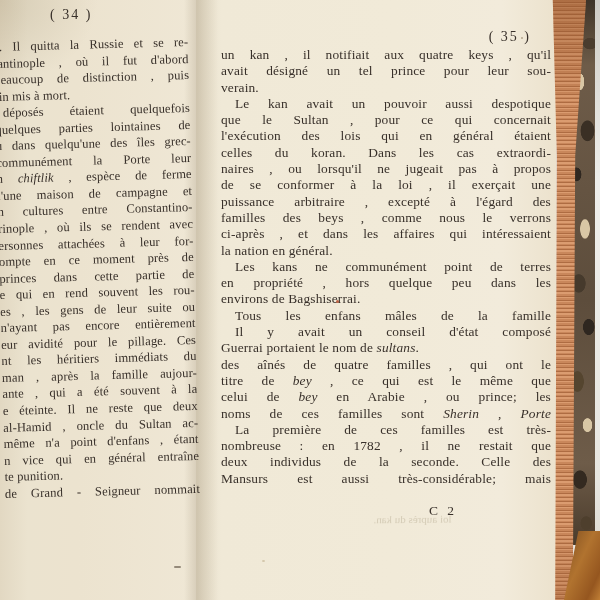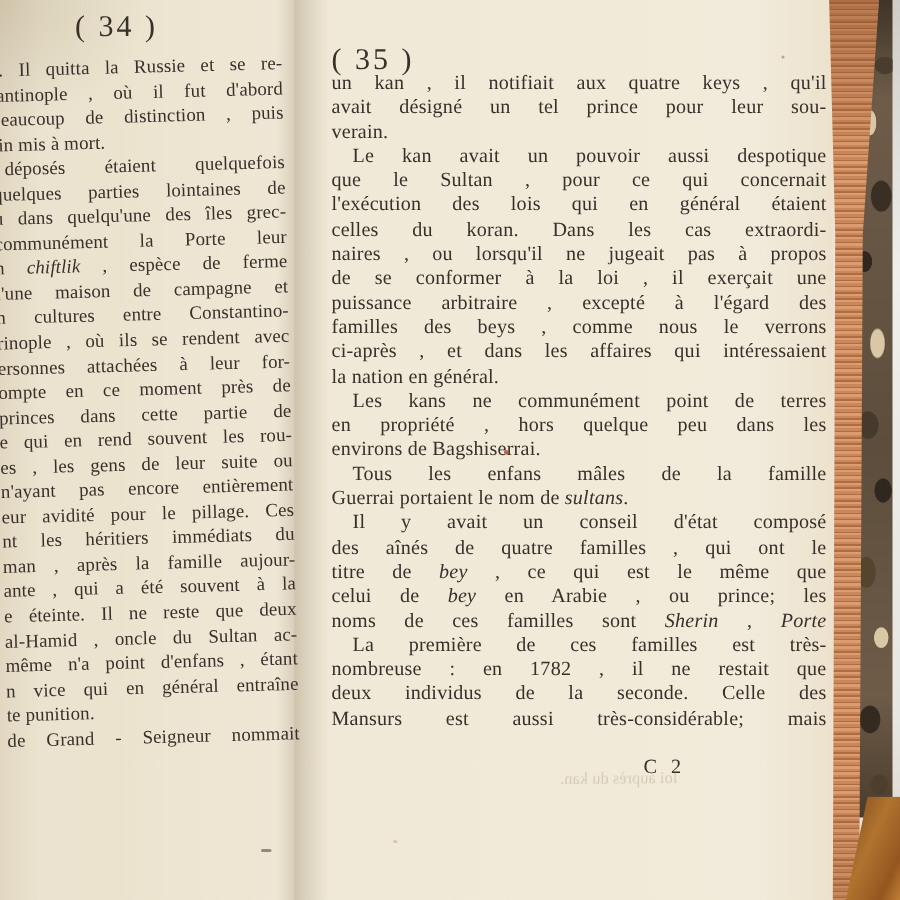--- a/index.html
+++ b/index.html
@@ -21,24 +21,24 @@
   .page-right{
     position:absolute;left:196px;top:0;width:360px;height:600px;
     background:linear-gradient(to right,#e6ddc8 0,#f0e9d7 7%,var(--page,#f1ead8) 55%,#f2ebdb 85%,#ece2cd 100%);
   }
   .gutter{
     position:absolute;left:184px;top:0;width:34px;height:600px;z-index:2;
     background:linear-gradient(to right,rgba(90,70,40,0) 0,rgba(90,70,40,.16) 38%,rgba(90,70,40,.10) 58%,rgba(90,70,40,0) 100%);
   }
   
   .page-num{
-    position:absolute;font-size:20px;letter-spacing:2px;z-index:3;
+    position:absolute;font-size:14px;letter-spacing:2px;z-index:3;
   }
   .num-left{left:50px;top:7px;}
-  .num-right{left:221px;top:29px;width:310px;text-align:left;}
+  .num-right{left:221px;top:29px;width:310px;text-align:right;}
   .text-col{position:absolute;z-index:3;}
   .left-col{
     left:-7px;top:34px;width:195px;font-size:12.6px;
     transform:rotate(-1.5deg);transform-origin:100% 0;
     letter-spacing:.1px;
   }
   .left-col .line{line-height:16.55px;height:16.55px;overflow:hidden;}
   .right-col{
     left:221px;top:47px;width:330px;font-size:13.4px;letter-spacing:.15px;
   }
@@ -155,22 +155,22 @@
       <div class="line">naires , ou lorsqu'il ne jugeait pas à propos</div>
       <div class="line">de se conformer à la loi , il exerçait une</div>
       <div class="line">puissance arbitraire , excepté à l'égard des</div>
       <div class="line">familles des beys , comme nous le verrons</div>
       <div class="line">ci-après , et dans les affaires qui intéressaient</div>
       <div class="line short">la nation en général.</div>
       <div class="line indent">Les kans ne communément point de terres</div>
       <div class="line">en propriété , hors quelque peu dans les</div>
       <div class="line short">environs de Bagshiserrai.</div>
       <div class="line indent">Tous les enfans mâles de la famille</div>
+      <div class="line indent">Il y avait un conseil d'état composé</div>
       <div class="line short">Guerrai portaient le nom de <i>sultans</i>.</div>
-      <div class="line indent">Il y avait un conseil d'état composé</div>
       <div class="line">des aînés de quatre familles , qui ont le</div>
       <div class="line">titre de <i>bey</i> , ce qui est le même que</div>
       <div class="line">celui de <i>bey</i> en Arabie , ou prince; les</div>
       <div class="line">noms de ces familles sont <i>Sherin</i> , <i>Porte</i></div>
       <div class="line indent">La première de ces familles est très-</div>
       <div class="line">nombreuse : en 1782 , il ne restait que</div>
       <div class="line">deux individus de la seconde. Celle des</div>
       <div class="line">Mansurs est aussi très-considérable; mais</div>
     </div>
 

